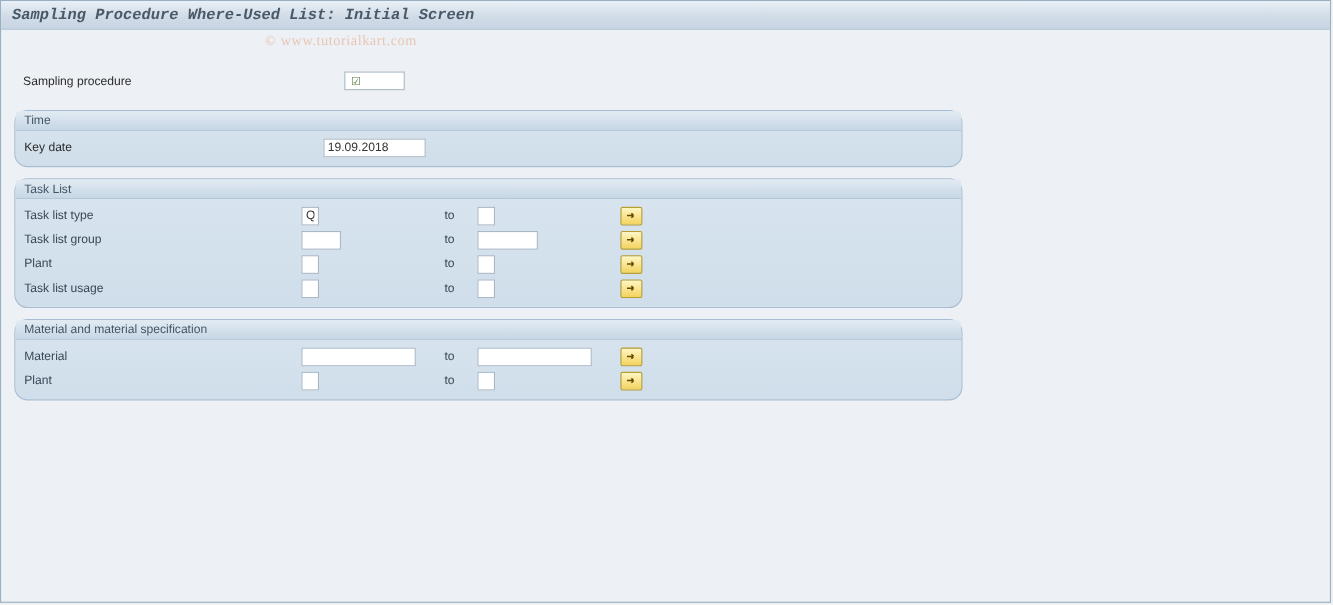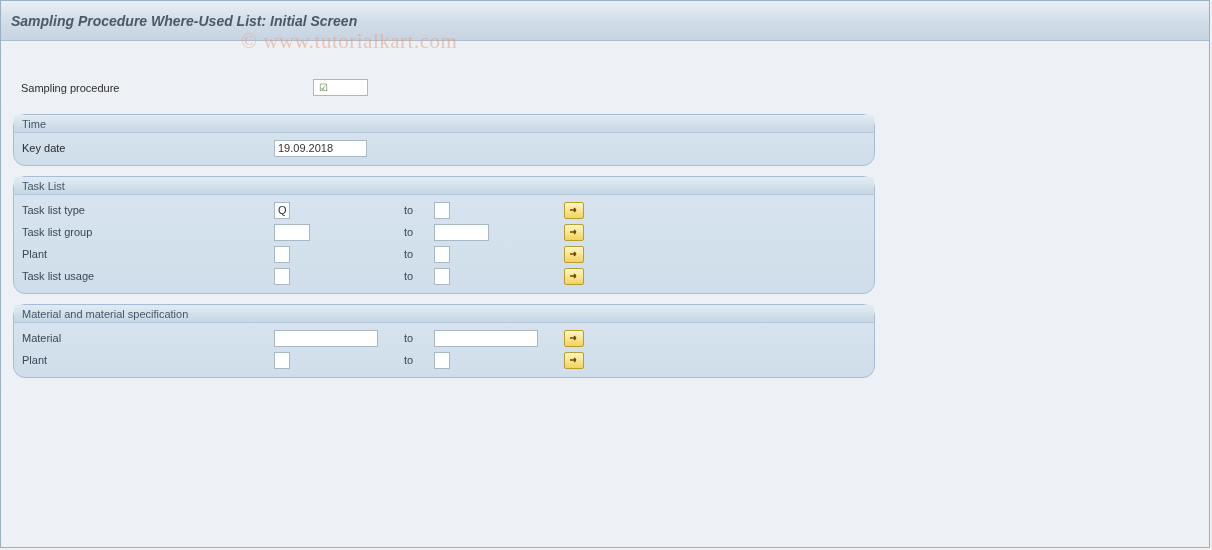--- a/index.html
+++ b/index.html
@@ -12,25 +12,26 @@
     background: #f0f0f0;
   }
   .frame {
     width: 1210px; min-height: 548px;
     margin: 0; border: 1px solid #97b0c2;
     background: #edf1f5;
     position: relative;
   }
   
   .titlebar {
-    height: 40px;
+    height: 26px;
     background: linear-gradient(#e9eff6, #d1dce7 55%, #c7d4e2);
     border-bottom: 1px solid #a9bcd0;
     display: flex; align-items: center;
     padding: 0 10px;
+    font-family: Liberation Mono, monospace;
   }
   .titlebar .title {
     font-weight: bold; font-style: italic; font-size: 14px;
     color: #4a5968;
   }
   
   .toolbar {
     height: 26px;
     background: linear-gradient(#f7fafd, #e6edf4);
     border-bottom: 1px solid #c8d6e2;
@@ -42,21 +43,21 @@
     display: inline-flex; align-items: center; gap: 4px;
     padding: 1px 4px; cursor: default;
   }
   .toolbar .usage-icon {
     width: 14px; height: 12px; display: inline-block; position: relative;
   }
   .toolbar .usage-icon svg { display: block; }
   .watermark {
     position: absolute;
     left: 240px; top: 28px;
-    font-size: 21px; letter-spacing: 0.5px;
+    font-size: 13px; letter-spacing: 0.5px;
     color: rgba(230,160,130,0.55);
     pointer-events: none; user-select: none;
     font-family: Georgia, serif;
   }
   .content {
     padding: 18px 12px 12px 12px;
   }
 
   .topline {
     display: flex; align-items: center; gap: 36px;
@@ -124,21 +125,21 @@
     display: inline-flex; align-items: center; justify-content: center;
     padding: 0;
     cursor: default;
   }
   .multi-btn svg { display: block; }
 
   .keydate-row {
     display: flex; align-items: center;
     height: 22px;
   }
-  .keydate-row .lbl { width: 252px; }
+  .keydate-row .lbl { width: 272px; }
 </style>
 </head>
 <body>
 
 <div class="frame">
 
   <div class="titlebar">
     <span class="title">Sampling Procedure Where-Used List: Initial Screen</span>
   </div>
 

